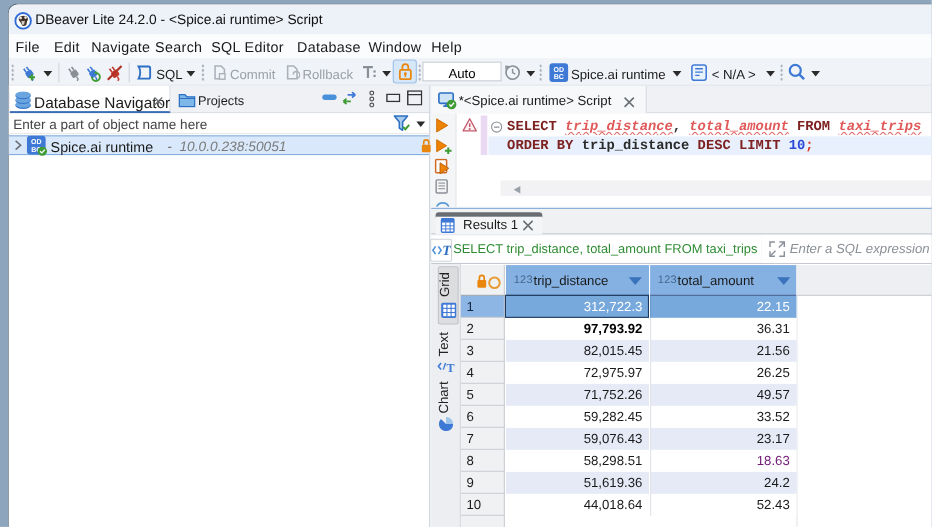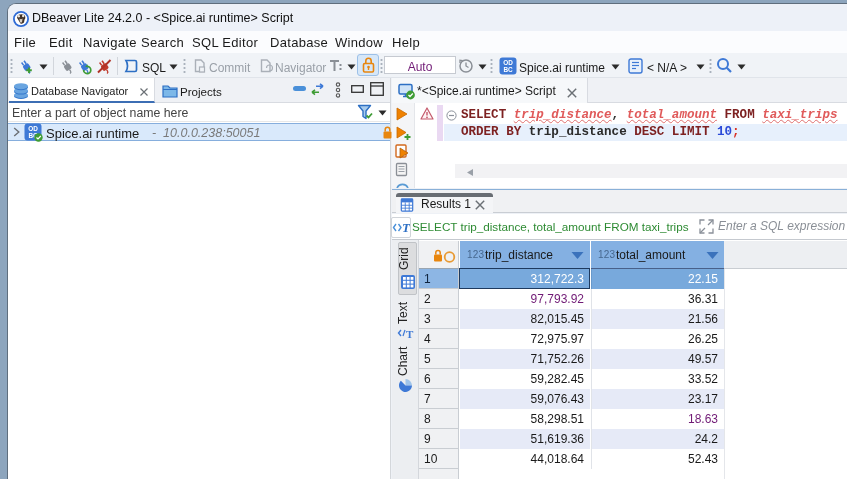--- a/index.html
+++ b/index.html
@@ -38,21 +38,21 @@
   <div class="lbl" style="left:270px;top:35px;font-size:13px;letter-spacing:0.3px;">Database</div>
   <div class="lbl" style="left:335px;top:35px;font-size:13px;letter-spacing:0.3px;">Window</div>
   <div class="lbl" style="left:392px;top:35px;font-size:13px;letter-spacing:0.3px;">Help</div>
 
   <div class="abs" id="toolbar" style="left:8px;top:53px;width:839px;height:25px;background:#f0f3f7;border-bottom:1px solid #e0e4ea;"></div>
 
   <div class="abs" style="left:8px;top:78px;width:382px;height:401px;background:#ffffff;"></div>
   <div class="abs" style="left:8px;top:78px;width:382px;height:25px;background:#eff1f5;border-bottom:1px solid #d8dbe1;"></div>
 
   <div class="abs" style="left:9px;top:78px;width:146px;height:25px;background:#ffffff;border-right:1px solid #d8dbe1;border-bottom:2px solid #3c6eb4;"></div>
-  <div class="lbl" style="left:31px;top:85px;font-size:11px;">Database Navigator</div>
+  <div class="lbl" style="left:31px;top:85px;font-size:14px;">Database Navigator</div>
   <svg class="abs" style="left:139px;top:87px;" width="10" height="10" viewBox="0 0 10 10">
       <path d="M1.5 1.5 L8.5 8.5 M8.5 1.5 L1.5 8.5" stroke="#6b7075" stroke-width="1.2" fill="none"></path>
     </svg>
   <div class="lbl" style="left:180px;top:85px;font-size:11.6px;">Projects</div>
 
   <div class="abs" style="left:8px;top:103px;width:382px;height:19px;background:#ffffff;border-bottom:1px solid #e8e8e8;"></div>
   <div class="lbl" style="left:12px;top:106px;color:#444;font-size:12.3px;">Enter a part of object name here</div>
 
   <div class="abs" style="left:8px;top:123px;width:382px;height:18px;background:#d9e9fb;border-top:1px solid #86aedd;border-bottom:1px solid #86aedd;"></div>
   <svg class="abs" style="left:13px;top:127px;" width="7" height="10" viewBox="0 0 7 10">
@@ -158,41 +158,41 @@
 <div class="abs" style="left:183px;top:58px;width:3px;height:16px;background-image:radial-gradient(circle,#aab2bd 1px,transparent 1.2px);background-size:3px 4px;"></div>
 <svg class="abs" style="left:191px;top:58px;" width="16" height="16" viewBox="0 0 16 16">
   <path d="M4.5 2 H10 L13 5 V13.5 H4.5 Z" fill="none" stroke="#aab0b8" stroke-width="1.4"></path>
   <rect x="8.5" y="9" width="5" height="5" fill="#f0f3f7" stroke="#aab0b8" stroke-width="1.2"></rect>
 </svg>
 <div class="lbl" style="left:209px;top:61px;color:#9aa0a8;">Commit</div>
 <svg class="abs" style="left:257px;top:58px;" width="16" height="16" viewBox="0 0 16 16">
   <path d="M4.5 2 H10 L13 5 V13.5 H4.5 Z" fill="none" stroke="#aab0b8" stroke-width="1.4"></path>
   <path d="M12.5 13 a3 3 0 1 0 -3 -3" fill="none" stroke="#aab0b8" stroke-width="1.2"></path>
 </svg>
-<div class="lbl" style="left:275px;top:61px;color:#9aa0a8;">Navigator</div>
+<div class="lbl" style="left:275px;top:61px;color:#9aa0a8;">Rollback</div>
 <svg class="abs" style="left:328px;top:58px;" width="16" height="16" viewBox="0 0 16 16">
   <path d="M2 3 H11 M6.5 3 V13" stroke="#8a8f96" stroke-width="2"></path>
   <g fill="#8a8f96">
         <rect x="11.5" y="6" width="2" height="2"></rect>
         <rect x="11.5" y="10" width="2" height="2"></rect>
       </g>
 </svg>
 <svg class="abs" style="left:347px;top:64px;" width="9" height="6" viewBox="0 0 9 6">
       <path d="M0.5 0.5 L8.5 0.5 L4.5 5.5 Z" fill="#2b2b2b"></path>
     </svg>
 <div class="abs" style="left:357px;top:54px;width:22px;height:22px;background:#d6e7f8;border:1px solid #9cc0e8;border-radius:3px;"></div>
 <svg class="abs" style="left:362px;top:57px;" width="13" height="16" viewBox="0 0 13 16">
   <rect x="1.5" y="6.5" width="10" height="8.5" rx="1.2" fill="none" stroke="#e8860e" stroke-width="1.6"></rect>
   <path d="M3.8 6.5 V4 A2.7 2.7 0 0 1 9.2 4 V6.5" fill="none" stroke="#e8860e" stroke-width="1.6"></path>
   <circle cx="6.5" cy="10" r="1.3" fill="#e8860e"></circle>
       <line x1="6.5" y1="10.5" x2="6.5" y2="13" stroke="#e8860e" stroke-width="1.4"></line>
 </svg>
 <div class="abs" style="left:380px;top:58px;width:3px;height:16px;background-image:radial-gradient(circle,#aab2bd 1px,transparent 1.2px);background-size:3px 4px;"></div>
 <div class="abs" style="left:384px;top:56px;width:72px;height:18px;background:#ffffff;border:1px solid #c6cad1;"></div>
-<div class="lbl" style="left:384px;top:60px;width:72px;text-align:center;color:#701a75;">Auto</div>
+<div class="lbl" style="left:384px;top:60px;width:72px;text-align:center;color:#000000;">Auto</div>
 <svg class="abs" style="left:458px;top:58px;" width="16" height="16" viewBox="0 0 16 16">
   <circle cx="8" cy="8" r="6" fill="none" stroke="#8a8f96" stroke-width="1.5"></circle>
   <path d="M8 4.5 V8 L10.5 9.5" fill="none" stroke="#8a8f96" stroke-width="1.3"></path>
   <path d="M2 5 L2 2.2 L4.8 2.6" fill="none" stroke="#8a8f96" stroke-width="1.3"></path>
 </svg>
 <svg class="abs" style="left:478px;top:64px;" width="9" height="6" viewBox="0 0 9 6">
       <path d="M0.5 0.5 L8.5 0.5 L4.5 5.5 Z" fill="#2b2b2b"></path>
     </svg>
 <div class="abs" style="left:490px;top:58px;width:3px;height:16px;background-image:radial-gradient(circle,#aab2bd 1px,transparent 1.2px);background-size:3px 4px;"></div>
 <svg class="abs" style="left:499px;top:57px;" width="18" height="18" viewBox="0 0 18 18">
@@ -398,21 +398,21 @@
   <div class="abs" style="left:419px;top:269px;width:40px;height:20px;background:#8db6e4;border-right:1px solid #c9cdd2;border-bottom:1px solid #c9cdd2;"></div>
   <div class="abs" style="left:460px;top:269px;width:130px;height:20px;background:#78a9dc;"></div>
   <div class="abs" style="left:591px;top:269px;width:133px;height:20px;background:#78a9dc;border-left:1px solid #6899cc;"></div>
   <div class="lbl" style="left:424px;top:272px;color:#10253f;">1</div>
   <div class="lbl" style="left:460px;top:272px;width:124px;text-align:right;color:#ffffff;">312,722.3</div>
   <div class="lbl" style="left:591px;top:272px;width:127px;text-align:right;color:#ffffff;">22.15</div>
   <div class="abs" style="left:419px;top:289px;width:40px;height:20px;background:#f0f1f3;border-right:1px solid #c9cdd2;border-bottom:1px solid #c9cdd2;"></div>
   <div class="abs" style="left:460px;top:289px;width:130px;height:20px;background:#ffffff;"></div>
   <div class="abs" style="left:591px;top:289px;width:133px;height:20px;background:#ffffff;border-left:1px solid #e0e3e8;"></div>
   <div class="lbl" style="left:424px;top:292px;color:#1a1a1a;">2</div>
-  <div class="lbl" style="left:460px;top:292px;width:124px;text-align:right;color:#701a75;">97,793.92</div>
+  <div class="lbl" style="left:460px;top:292px;width:124px;text-align:right;color:#000000;font-weight:bold;">97,793.92</div>
   <div class="lbl" style="left:591px;top:292px;width:127px;text-align:right;color:#1a1a1a;">36.31</div>
   <div class="abs" style="left:419px;top:309px;width:40px;height:20px;background:#f0f1f3;border-right:1px solid #c9cdd2;border-bottom:1px solid #c9cdd2;"></div>
   <div class="abs" style="left:460px;top:309px;width:130px;height:20px;background:#e6eaf7;"></div>
   <div class="abs" style="left:591px;top:309px;width:133px;height:20px;background:#e6eaf7;border-left:1px solid #e0e3e8;"></div>
   <div class="lbl" style="left:424px;top:312px;color:#1a1a1a;">3</div>
   <div class="lbl" style="left:460px;top:312px;width:124px;text-align:right;color:#1a1a1a;">82,015.45</div>
   <div class="lbl" style="left:591px;top:312px;width:127px;text-align:right;color:#1a1a1a;">21.56</div>
   <div class="abs" style="left:419px;top:329px;width:40px;height:20px;background:#f0f1f3;border-right:1px solid #c9cdd2;border-bottom:1px solid #c9cdd2;"></div>
   <div class="abs" style="left:460px;top:329px;width:130px;height:20px;background:#ffffff;"></div>
   <div class="abs" style="left:591px;top:329px;width:133px;height:20px;background:#ffffff;border-left:1px solid #e0e3e8;"></div>

